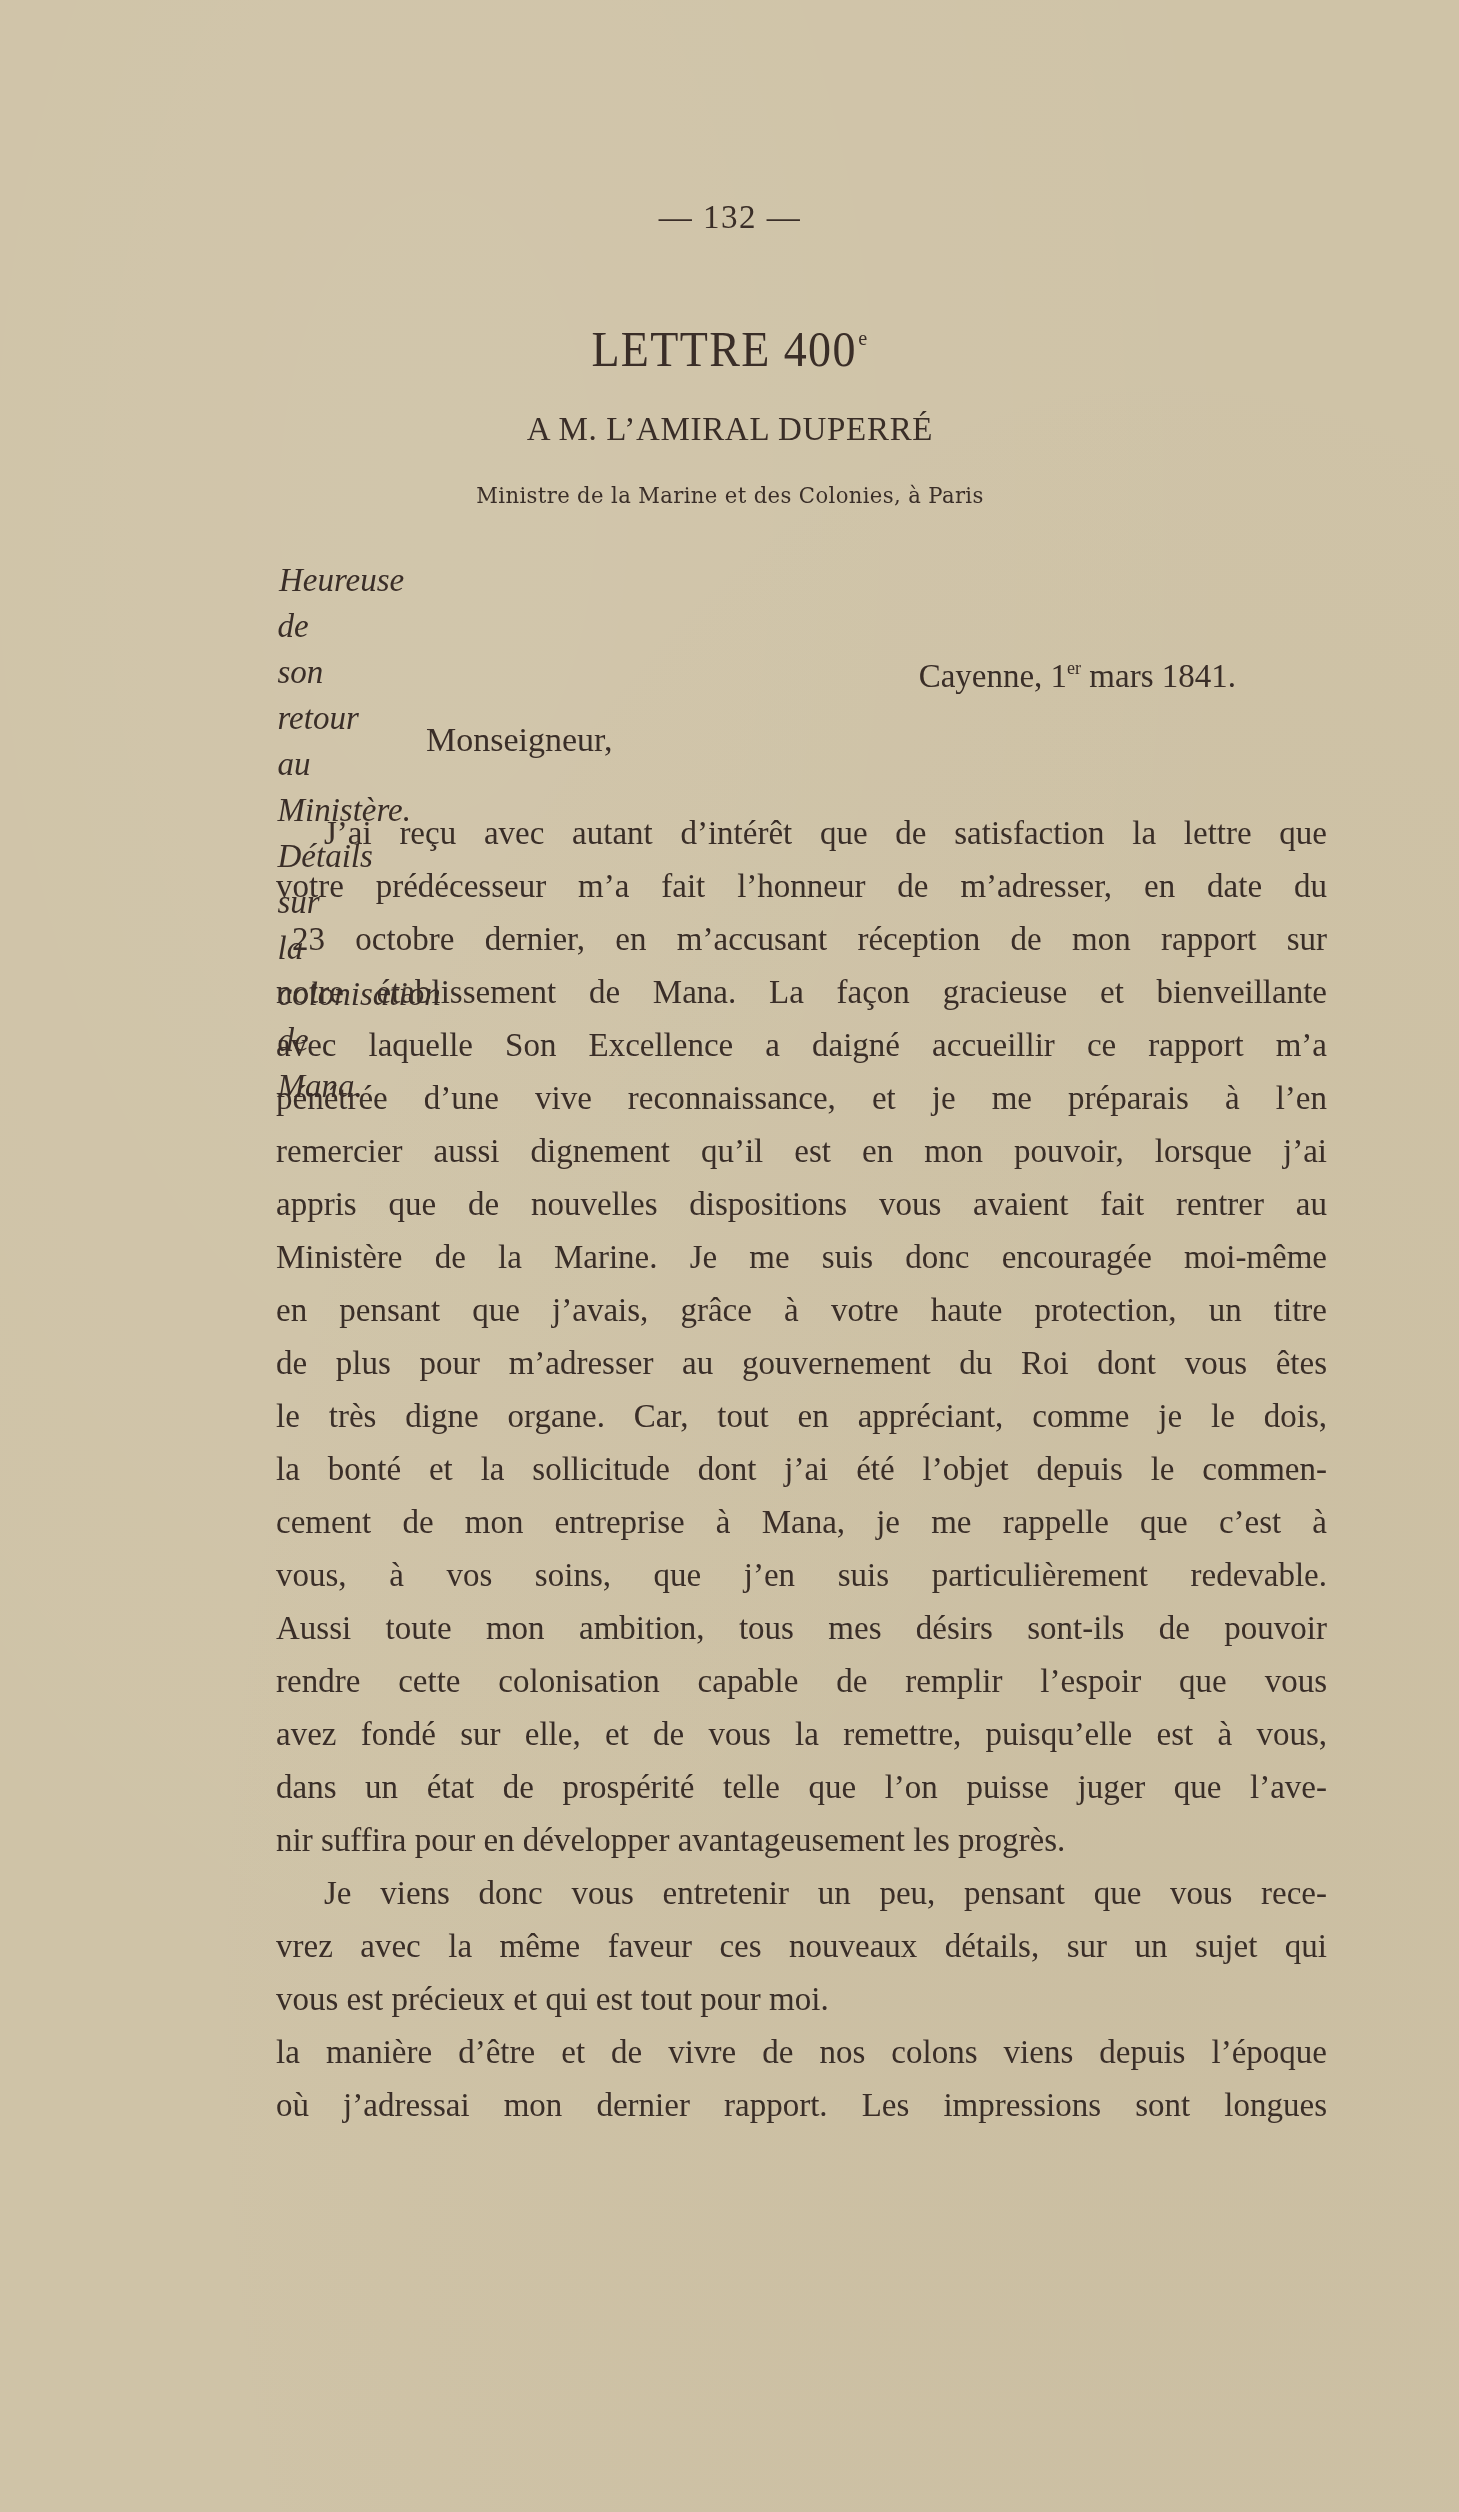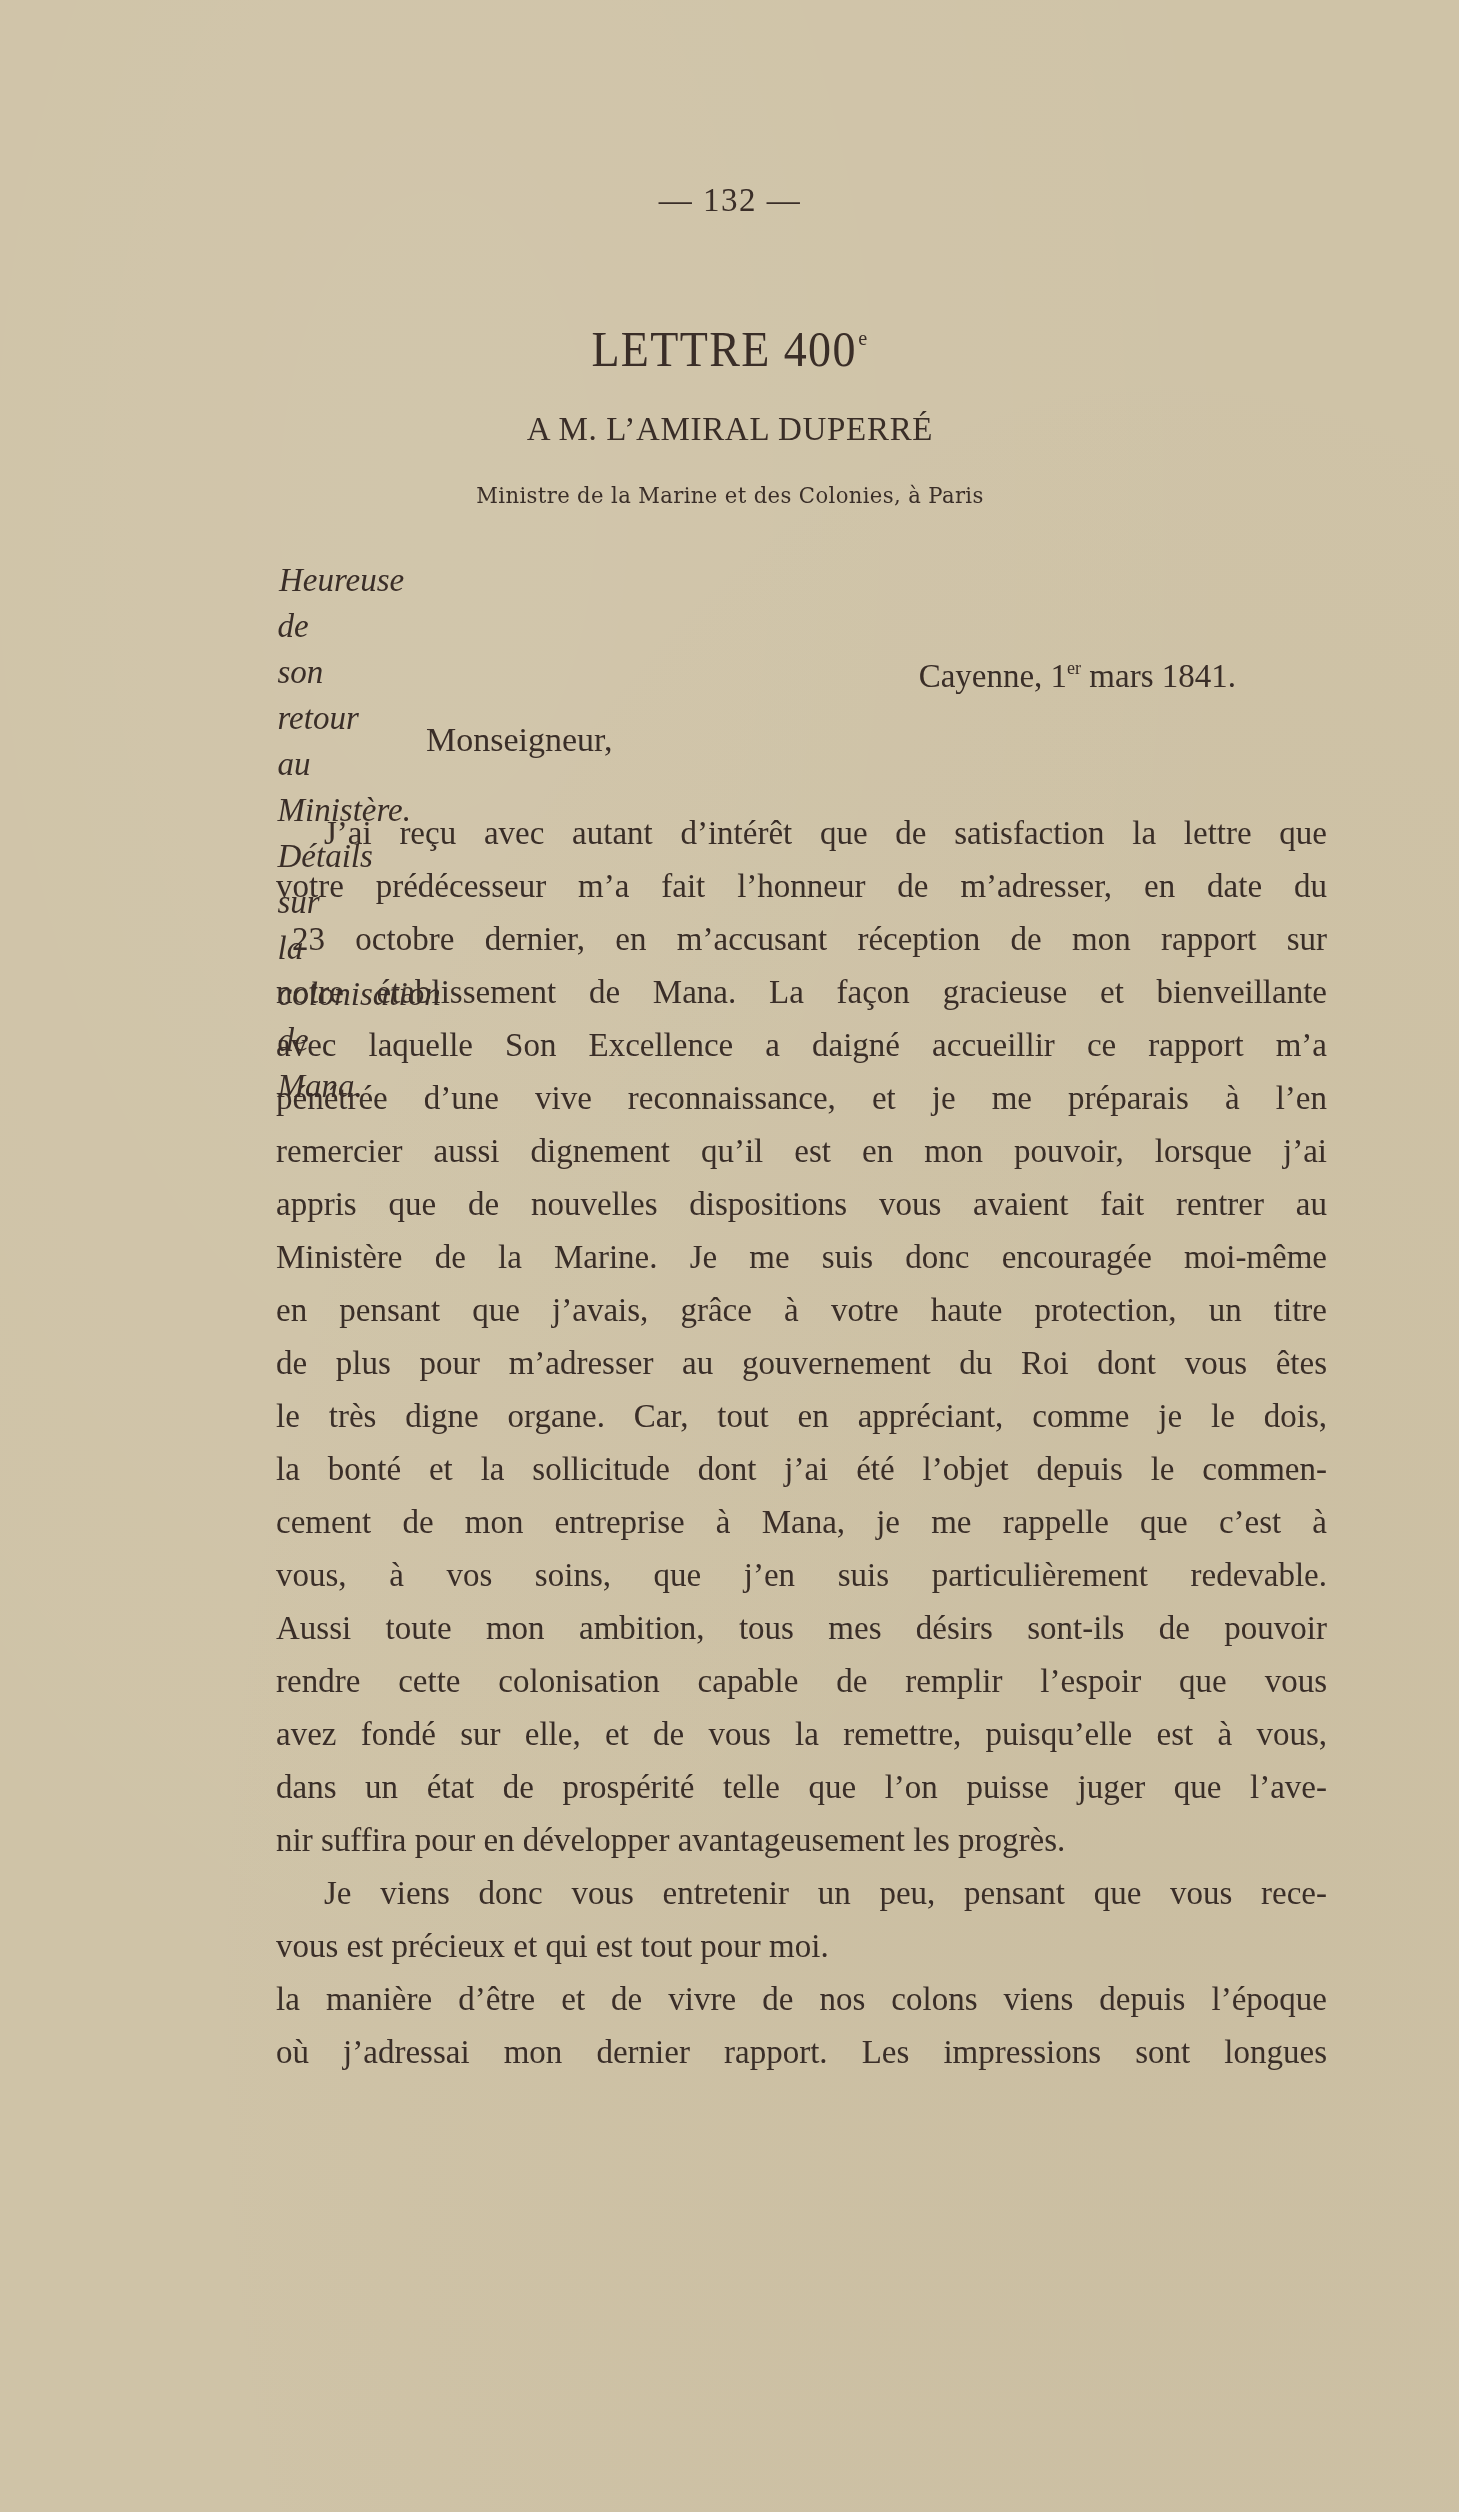--- a/index.html
+++ b/index.html
@@ -20,21 +20,21 @@
       left: 0; top: 0;
       width: 1460px;
       height: 2512px;
       background:
         radial-gradient(ellipse at 30% 20%, rgba(255,255,255,0.05), rgba(0,0,0,0) 60%),
         radial-gradient(ellipse at 80% 80%, rgba(120,100,60,0.05), rgba(0,0,0,0) 60%),
         #cfc3a7;
     }
     .page-number {
       position: absolute;
-      top: 182px;
+      top: 199px;
       left: 0;
       width: 100%;
       text-align: center;
       font-size: 33px;
       letter-spacing: 1.5px;
     }
     .letter-title {
       position: absolute;
       top: 320px;
       left: 0;
@@ -169,20 +169,21 @@
       <span class="line" style="white-space: normal;">cement de mon entreprise à Mana, je me rappelle que c’est à</span>
       <span class="line" style="white-space: normal;">vous, à vos soins, que j’en suis particulièrement redevable.</span>
       <span class="line" style="white-space: normal;">Aussi toute mon ambition, tous mes désirs sont-ils de pouvoir</span>
       <span class="line" style="white-space: normal;">rendre cette colonisation capable de remplir l’espoir que vous</span>
       <span class="line" style="white-space: normal;">avez fondé sur elle, et de vous la remettre, puisqu’elle est à vous,</span>
       <span class="line" style="white-space: normal;">dans un état de prospérité telle que l’on puisse juger que l’ave-</span>
       <span class="line last" style="white-space: normal;">nir suffira pour en développer avantageusement les progrès.</span>
     </div>
     <div>
       <span class="line indent" style="white-space: normal;">Je viens donc vous entretenir un peu, pensant que vous rece-</span>
+      <span class="line" style="white-space: normal;">vrez avec la même faveur ces nouveaux détails, sur un sujet qui</span>
       <span class="line last" style="white-space: normal;">vous est précieux et qui est tout pour moi.</span>
     </div>
     <div>
       <span class="line" style="white-space: normal;">la manière d’être et de vivre de nos colons viens depuis l’époque</span>
       <span class="line" style="white-space: normal;">où j’adressai mon dernier rapport. Les impressions sont longues</span>
     </div>
   </div>
 
 </div>
 

